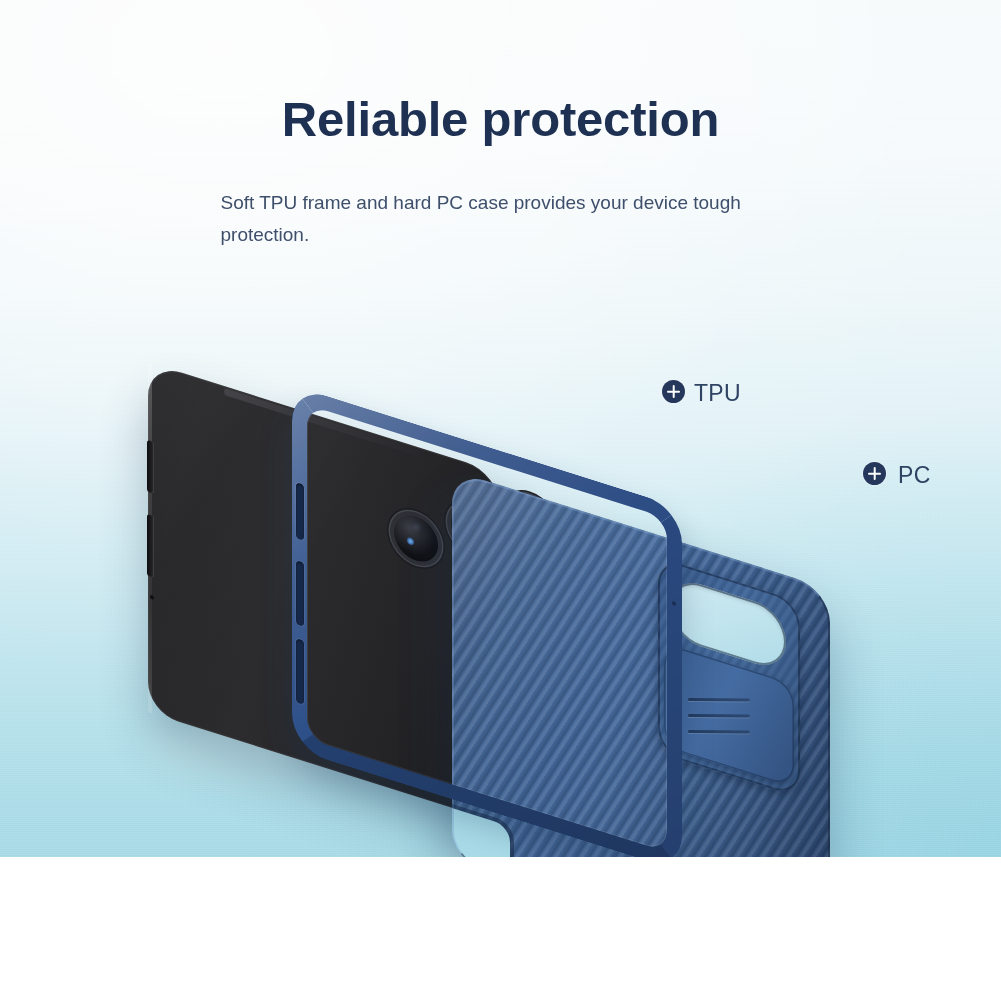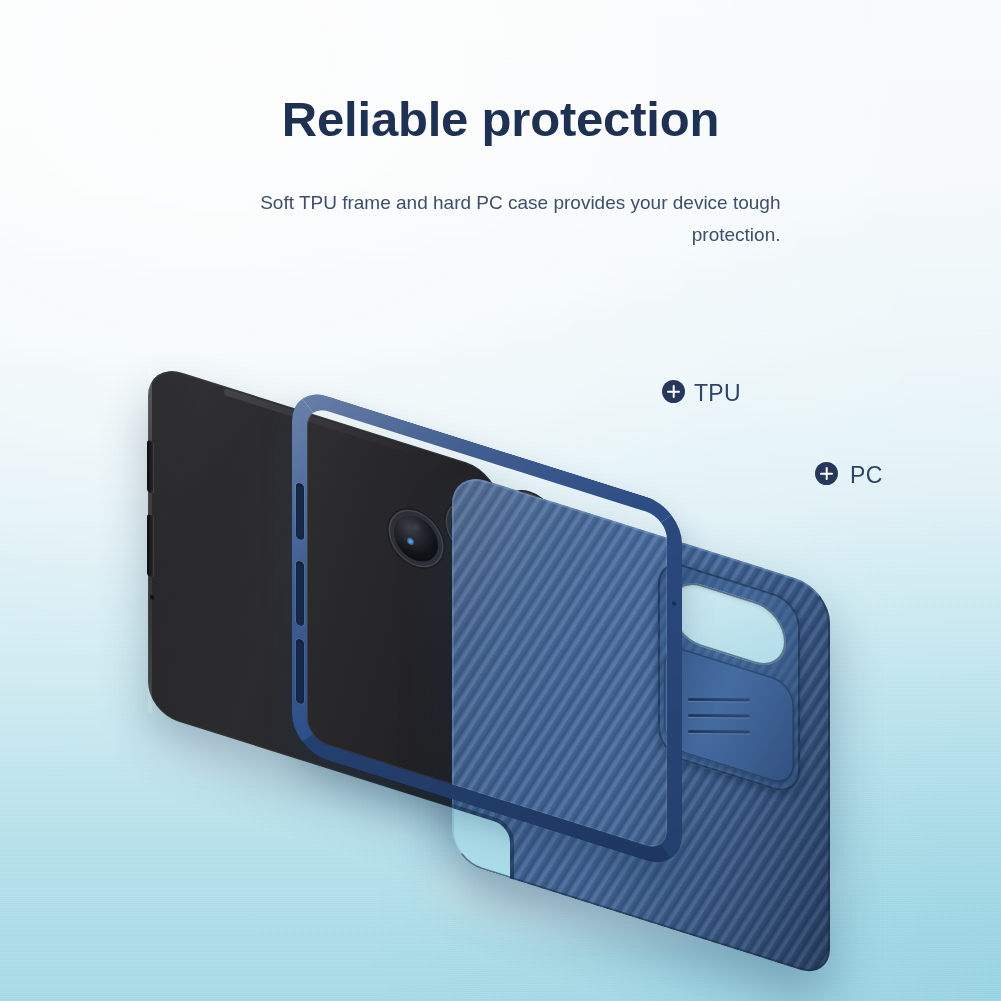--- a/index.html
+++ b/index.html
@@ -8,21 +8,21 @@
     padding: 0;
     background: #ffffff;
   }
   body {
     font-family: "Liberation Sans", sans-serif;
   }
 
   #stage {
     position: relative;
     width: 1001px;
-    height: 1001px;
+    height: 857px;
     overflow: hidden;
     background: #f4fafc;
   }
 
   
   .bg-base {
     position: absolute;
     inset: 0;
     background: linear-gradient(180deg,
         #f8fcfd 0%,
@@ -72,21 +72,21 @@
     letter-spacing: -0.2px;
     color: #1e3153;
     line-height: 1.12;
   }
   .subline {
     position: absolute;
     left: 50%;
     transform: translateX(-50%);
     top: 187px;
     width: 560px;
-    text-align: right;
+    text-align: left;
     font-size: 19px;
     font-weight: normal;
     color: #3e4f6b;
     line-height: 1.68;
   }
 
   
   .callout {
     position: absolute;
     display: flex;
@@ -120,21 +120,21 @@
     height: 2.6px; width: 13px;
     transform: translateY(-50%);
   }
   .callout .lbl {
     font-size: 23px;
     color: #2f4363;
     letter-spacing: 0.3px;
     white-space: nowrap;
   }
   #callout-tpu { left: 662px; top: 380px; }
-  #callout-pc  { left: 815px; top: 462px; gap: 12px; }
+  #callout-pc  { left: 863px; top: 462px; gap: 12px; }
 
   
   .product {
     position: absolute;
     inset: 0;
     pointer-events: none;
   }
   .product > * { pointer-events: auto; }
 
   

